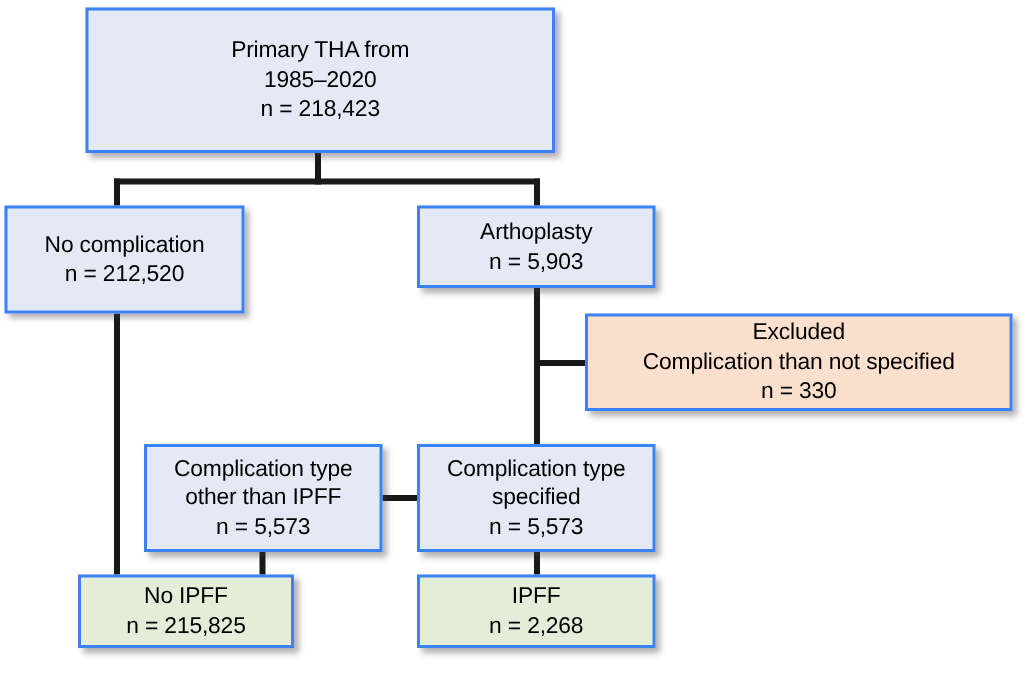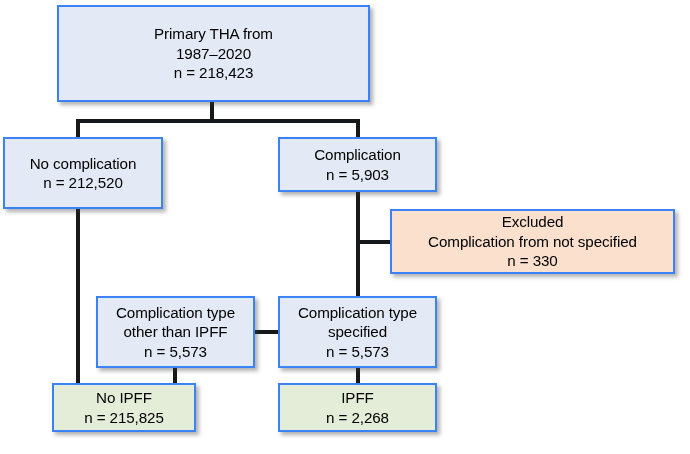--- a/index.html
+++ b/index.html
@@ -68,37 +68,37 @@
   <div class="conn" style="left:356px; top:240px; width:36px; height:4px;"></div>
 
   <div class="conn" style="left:254px; top:330px; width:26px; height:4px;"></div>
 
   <div class="conn" style="left:173px; top:368px; width:4px; height:17px;"></div>
 
   <div class="conn" style="left:356px; top:368px; width:4px; height:17px;"></div>
 
   <div class="node fill-blue" style="left:57px; top:5px; width:313px; height:97px;">
     <span class="ln">Primary THA from</span>
-    <span class="ln">1987–2020</span>
+    <span class="ln">1985–2020</span>
     <span class="ln">n = 218,423</span>
   </div>
 
   <div class="node fill-blue" style="left:3px; top:137px; width:160px; height:72px;">
     <span class="ln">No complication</span>
     <span class="ln">n = 212,520</span>
   </div>
 
   <div class="node fill-blue" style="left:278px; top:137px; width:159px; height:55px;">
-    <span class="ln">Complication</span>
+    <span class="ln">Arthoplasty</span>
     <span class="ln">n = 5,903</span>
   </div>
 
   <div class="node fill-peach" style="left:390px; top:209px; width:285px; height:65px;text-align:right;">
     <span class="ln">Excluded</span>
-    <span class="ln">Complication from not specified</span>
+    <span class="ln">Complication than not specified</span>
     <span class="ln">n = 330</span>
   </div>
 
   <div class="node fill-blue" style="left:96px; top:296px; width:159px; height:72px;">
     <span class="ln">Complication type</span>
     <span class="ln">other than IPFF</span>
     <span class="ln">n = 5,573</span>
   </div>
 
   <div class="node fill-blue" style="left:278px; top:296px; width:159px; height:72px;">

